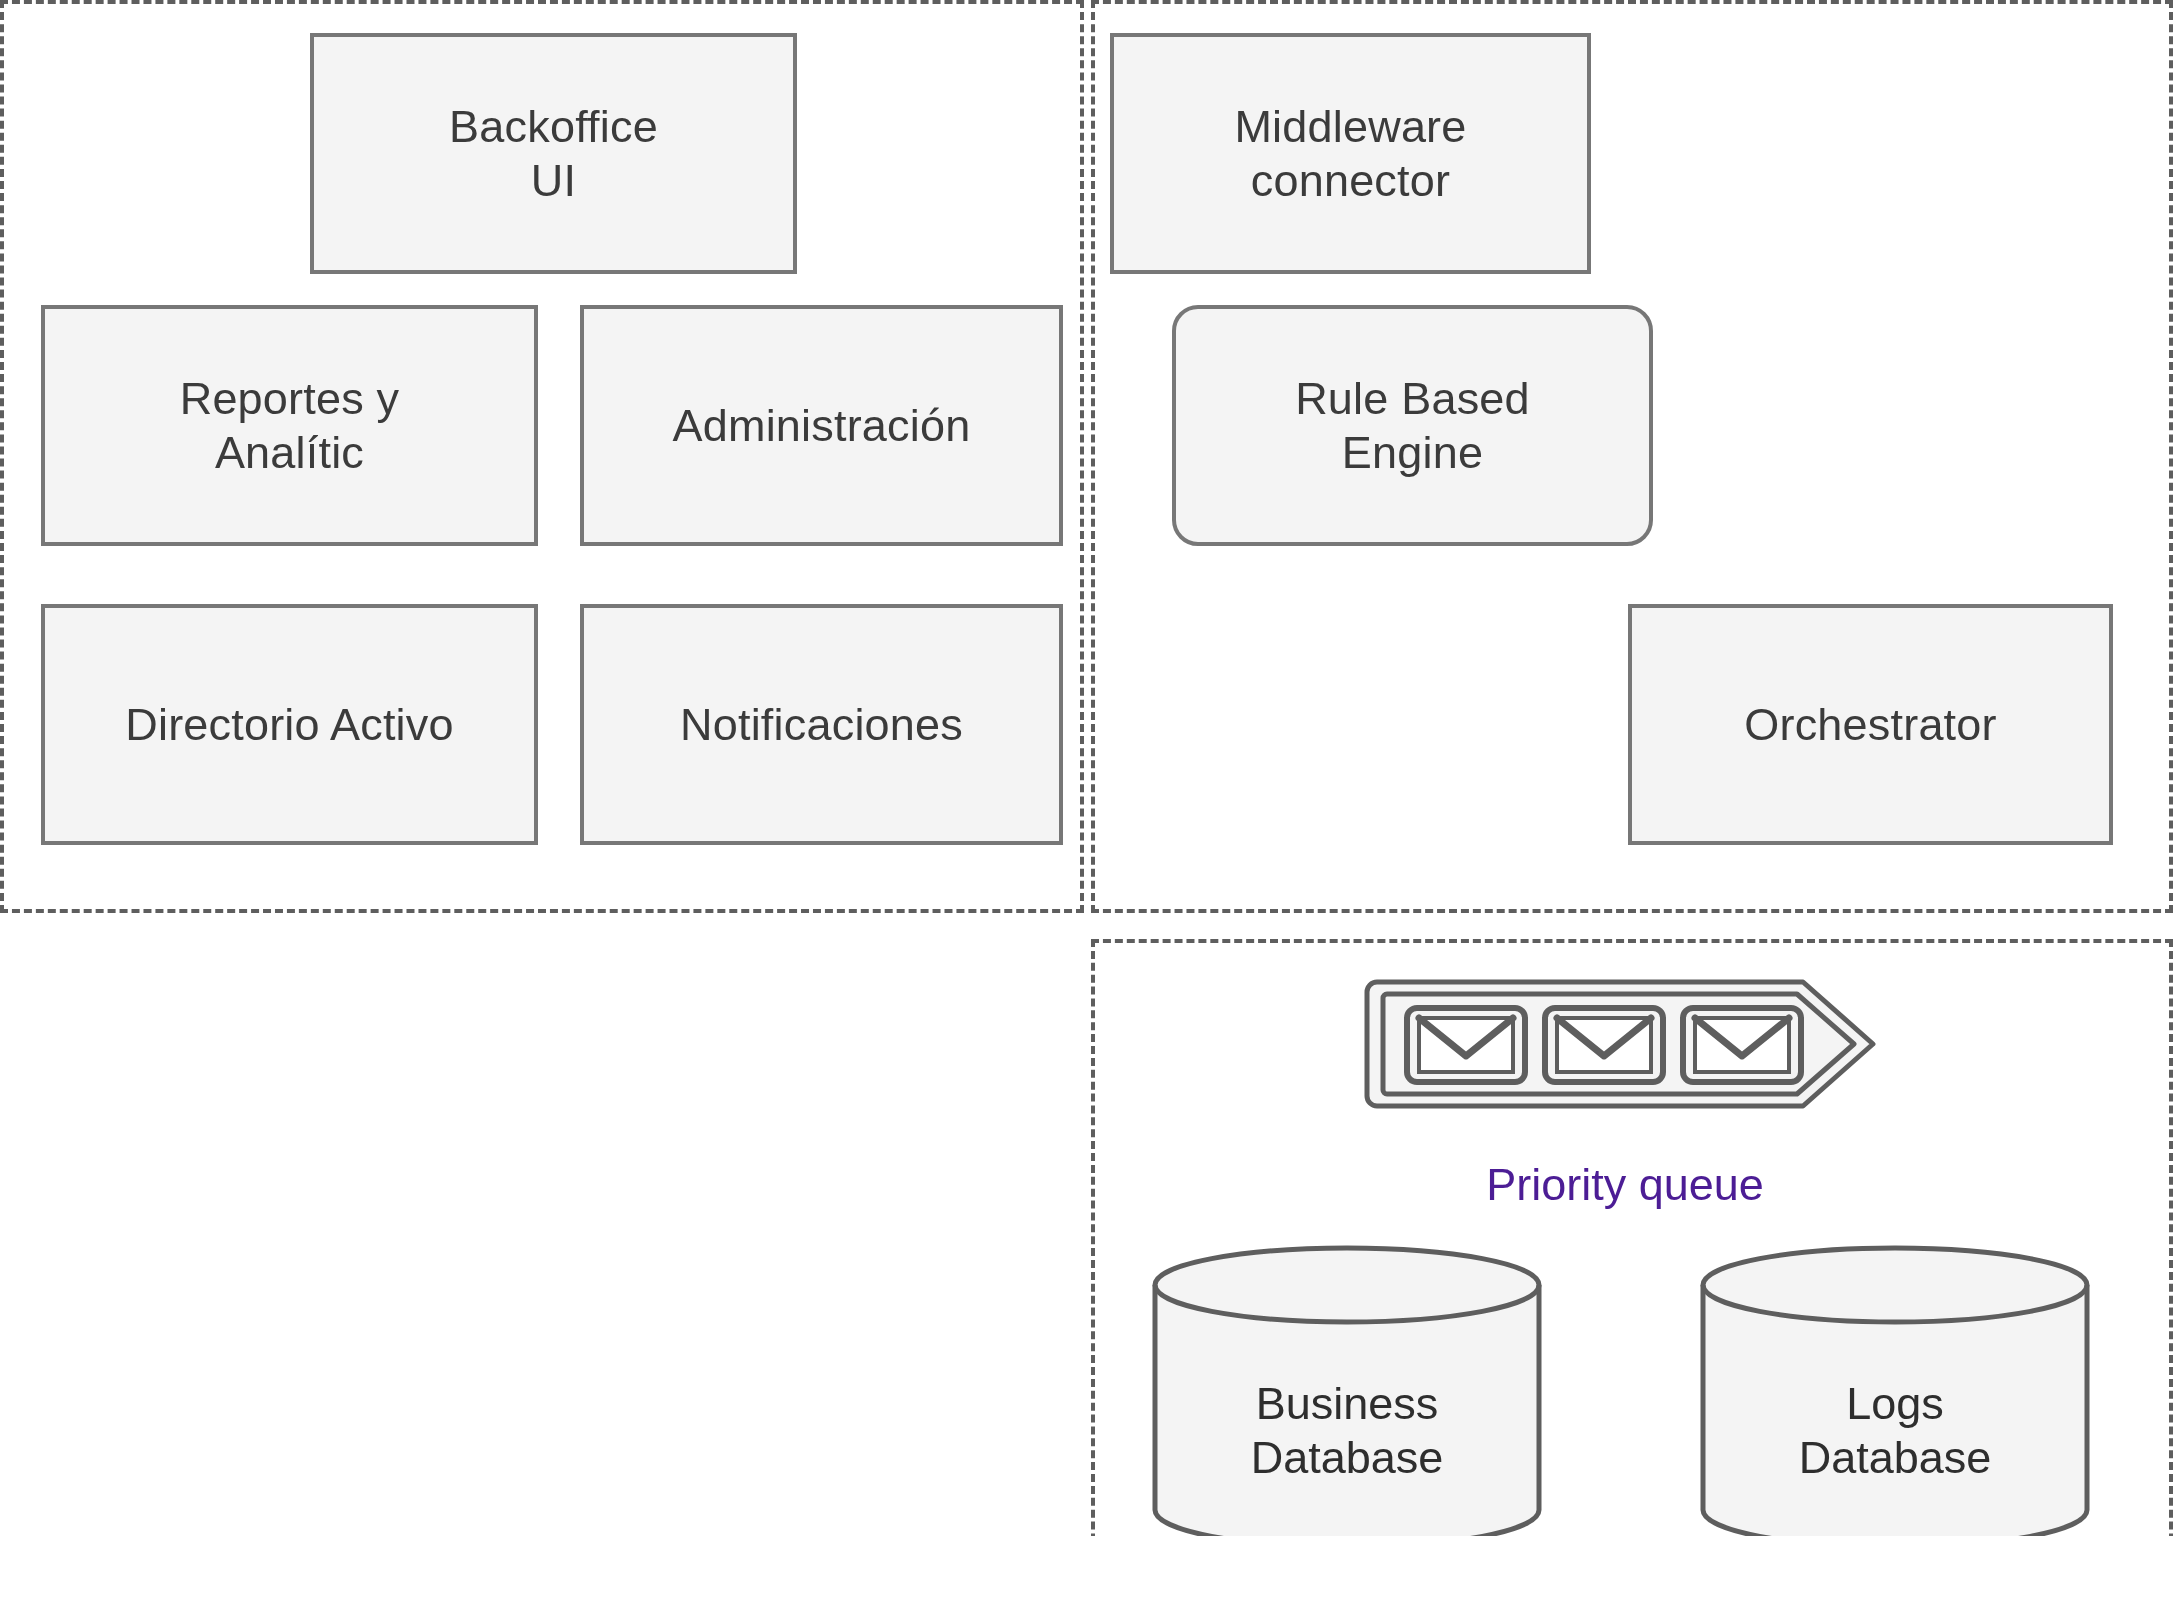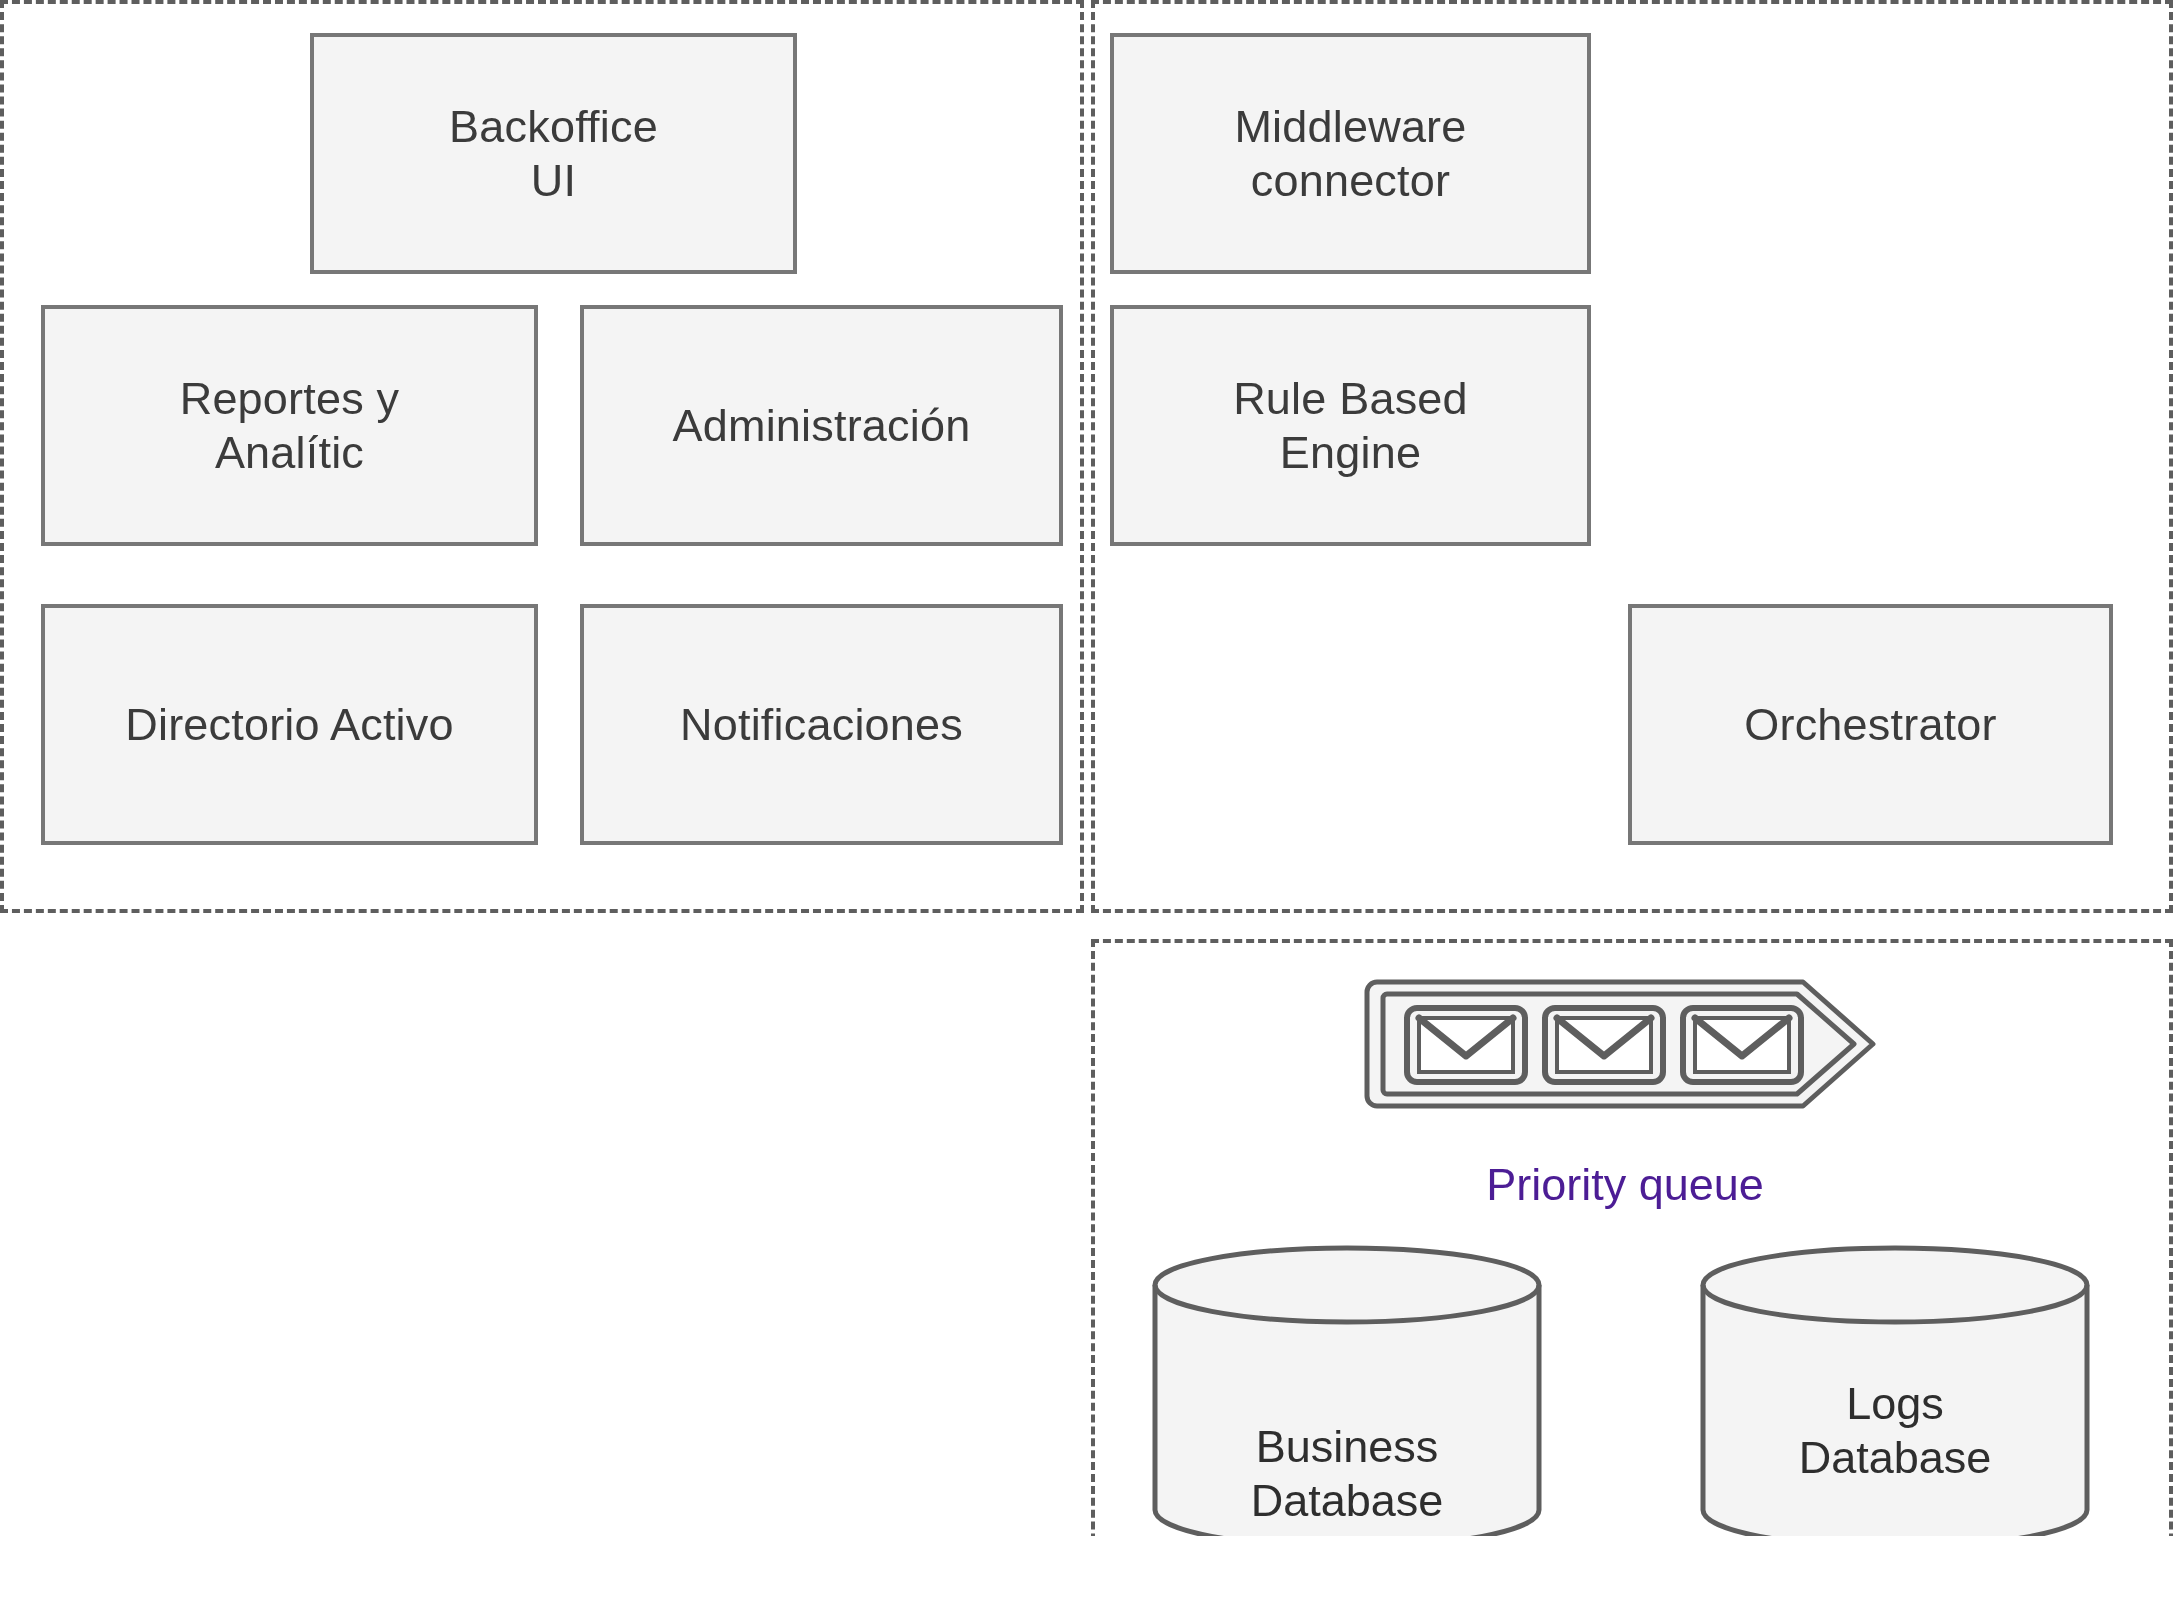--- a/index.html
+++ b/index.html
@@ -85,21 +85,21 @@
   <div class="node-box" style="left:580px; top:305px; width:483px; height:241px;">Administración</div>
 
   <div class="node-box" style="left:41px; top:604px; width:497px; height:241px;">Directorio Activo</div>
 
   <div class="node-box" style="left:580px; top:604px; width:483px; height:241px;">Notificaciones</div>
 
   <div class="node-box" style="left:1110px; top:33px; width:481px; height:241px;">Middleware
 connector</div>
 
 
-  <div class="node-box" style="left:1110px; top:305px; width:481px; height:241px;">Rule Based
+  <div class="node-box" style="left:1172px; top:305px; width:481px; height:241px;border-radius:26px;">Rule Based
 Engine</div>
 
 
 
   <div class="node-box" style="left:1628px; top:604px; width:485px; height:241px;">Orchestrator</div>
 
   <div class="shape-wrap" style="left:1365px; top:968px; width:520px; height:152px;">
     <svg width="520" height="152" viewBox="0 0 520 152" aria-hidden="true">
 
       <path d="M12,14 H438 L508,76 L438,138 H12 A10,10 0 0 1 2,128 V24 A10,10 0 0 1 12,14 Z" fill="#f4f4f4" stroke="#5e5e5e" stroke-width="5" stroke-linejoin="round"></path>
@@ -125,21 +125,21 @@
     </svg>
   </div>
 
   <div class="queue-caption" style="left:1365px; top:1158px; width:520px;">Priority queue</div>
 
   <div class="shape-wrap" style="left:1152px; top:1245px; width:390px; height:305px;">
     <svg width="390" height="305" viewBox="0 0 390 305" aria-hidden="true">
       <path d="M3,40 C3,19 90,3 195,3 C300,3 387,19 387,40 V265 C387,286 300,302 195,302 C90,302 3,286 3,265 Z" fill="#f4f4f4" stroke="#5e5e5e" stroke-width="5"></path>
       <path d="M3,40 C3,61 90,77 195,77 C300,77 387,61 387,40" fill="none" stroke="#5e5e5e" stroke-width="5"></path>
     </svg>
-    <div class="cyl-label" style="top:132px;margin-top:43px;">Business
+    <div class="cyl-label" style="top:132px;">Business
 Database</div>
   </div>
 
   <div class="shape-wrap" style="left:1700px; top:1245px; width:390px; height:305px;">
     <svg width="390" height="305" viewBox="0 0 390 305" aria-hidden="true">
       <path d="M3,40 C3,19 90,3 195,3 C300,3 387,19 387,40 V265 C387,286 300,302 195,302 C90,302 3,286 3,265 Z" fill="#f4f4f4" stroke="#5e5e5e" stroke-width="5"></path>
       <path d="M3,40 C3,61 90,77 195,77 C300,77 387,61 387,40" fill="none" stroke="#5e5e5e" stroke-width="5"></path>
     </svg>
     <div class="cyl-label" style="top:132px;">Logs
 Database</div>

